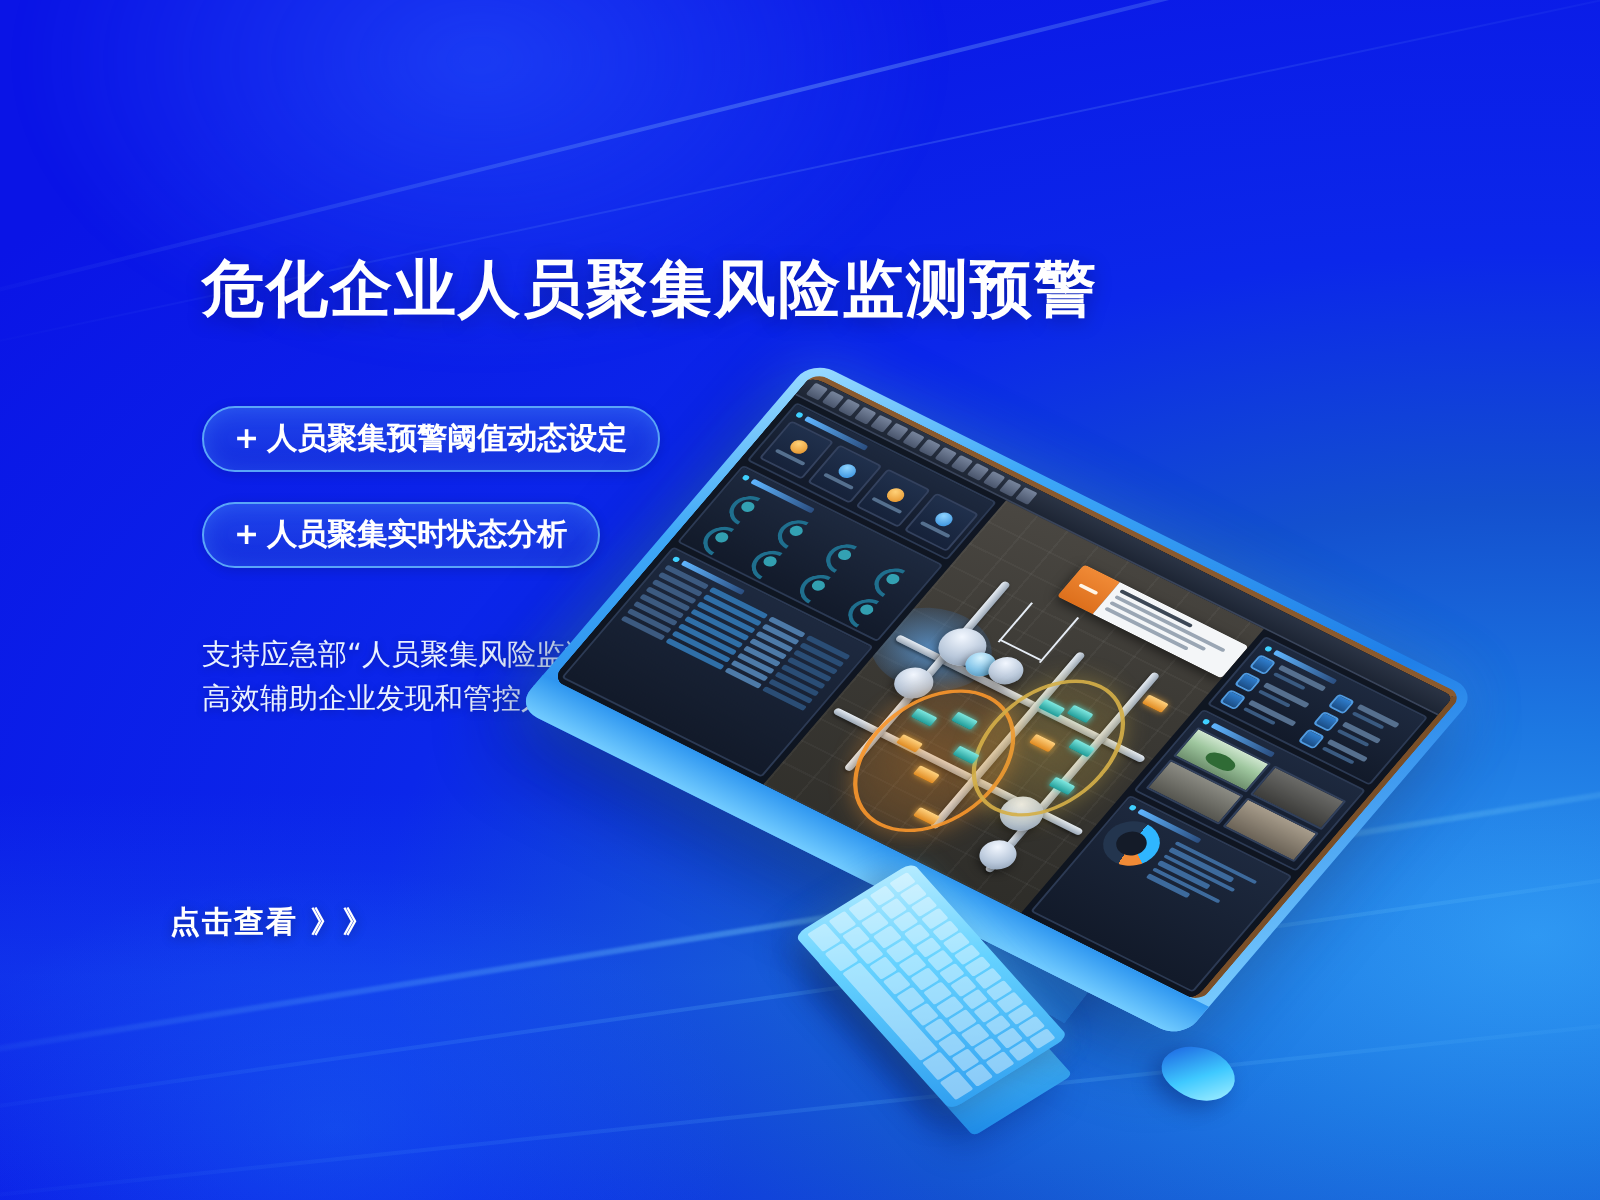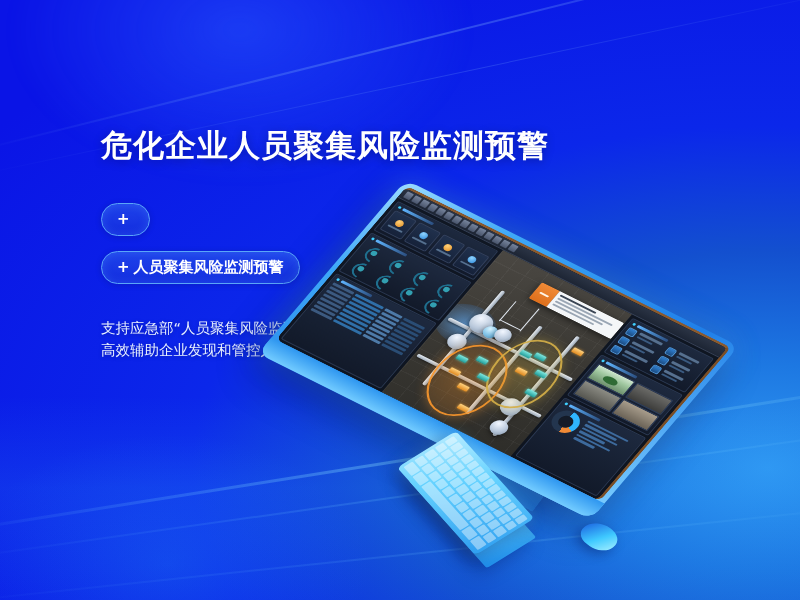--- a/index.html
+++ b/index.html
@@ -259,33 +259,35 @@
   <div class="streak s4"></div>
   <div class="streak s5"></div>
   <div class="floor-sheen"></div>
 
   <div class="copy">
     <div class="page-title">危化企业人员聚集风险监测预警</div>
 
     <div class="pill-group">
       <div class="pill">
         <span class="plus">+</span>
+        <span>人员聚集预警阈值动态设定</span>
       </div>
       <div class="pill">
         <span class="plus">+</span>
-        <span>人员聚集风险监测预警</span>
+        <span>人员聚集实时状态分析</span>
       </div>
     </div>
 
     <div class="desc">
       <div>支持应急部“人员聚集风险监测预警”安全标准</div>
       <div>高效辅助企业发现和管控人员聚集风险</div>
     </div>
   </div>
 
+  <div class="cta">点击查看 》》</div>
 
   <div class="monitor">
 
     <div class="foot"></div>
     <div class="neck"></div>
 
     <div class="bezel">
       <div class="screen">
         <div class="dash">
 

